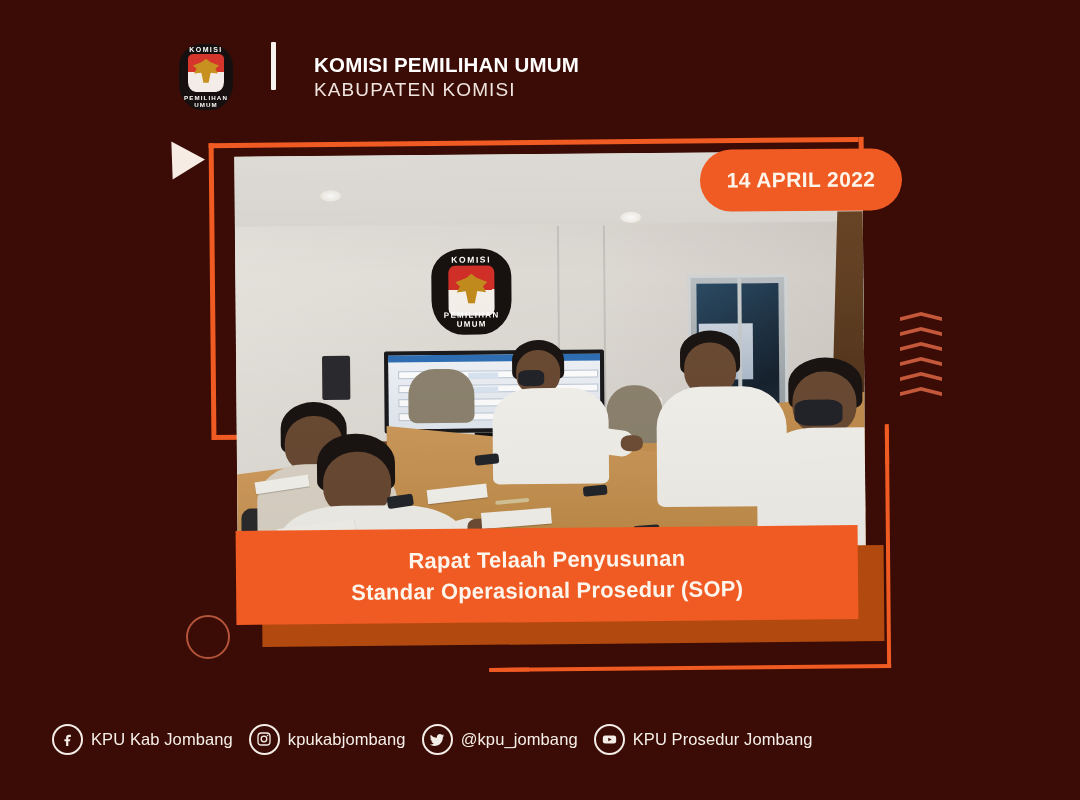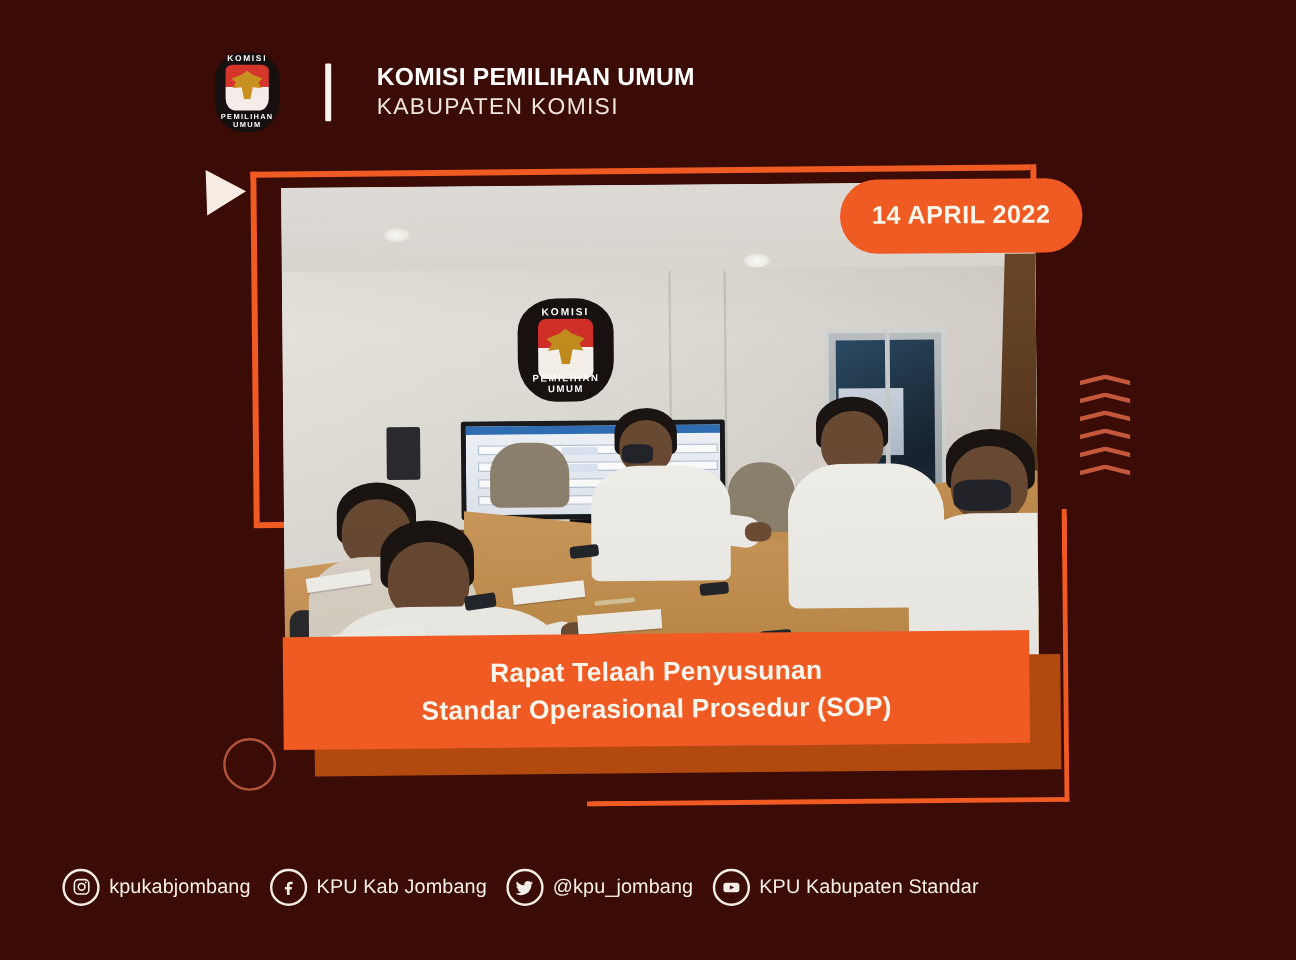--- a/index.html
+++ b/index.html
@@ -12,21 +12,21 @@
   #poster {
     position: relative;
     width: 1080px; height: 800px;
     background: #3a0c05;
     overflow: hidden;
   }
 
   
   .header {
     position: absolute; left: 175px; top: 42px;
-    display: flex; align-items: center; gap: 16px;
+    display: flex; gap: 16px;
   }
   .kpu-logo {
     position: relative;
     width: 62px; height: 70px;
     flex: 0 0 auto;
   }
   .kpu-logo .badge {
     position: absolute; left: 4px; top: 2px;
     width: 54px; height: 66px;
     background: #15100f;
@@ -546,52 +546,52 @@
   <div class="caption">
     <div class="line">Rapat Telaah Penyusunan</div>
     <div class="line">Standar Operasional Prosedur (SOP)</div>
   </div>
 
   <div class="footer">
 
 
     <div class="social">
       <span class="ico">
+        <svg width="17" height="17" viewBox="0 0 24 24" fill="#f4ece6">
+          <path d="M14.6 8.4h2.2V5.3h-2.7c-2.6 0-4.1 1.6-4.1 4.1v2.1H7.6v3.1H10V21h3.2v-6.4h2.4l.4-3.1h-2.8V9.6c0-.8.3-1.2 1.4-1.2z"></path>
+        </svg>
+      </span>
+      <span class="lbl">KPU Kab Jombang</span>
+    </div>
+
+    <div class="social">
+      <span class="ico">
         <svg width="16" height="16" viewBox="0 0 24 24" fill="none" stroke="#f4ece6" stroke-width="2">
           <rect x="3" y="3" width="18" height="18" rx="5"></rect>
           <circle cx="12" cy="12" r="4.2"></circle>
           <circle cx="17.3" cy="6.7" r="1.2" fill="#f4ece6" stroke="none"></circle>
         </svg>
       </span>
       <span class="lbl">kpukabjombang</span>
     </div>
 
     <div class="social">
       <span class="ico">
         <svg width="17" height="17" viewBox="0 0 24 24" fill="#f4ece6">
-          <path d="M14.6 8.4h2.2V5.3h-2.7c-2.6 0-4.1 1.6-4.1 4.1v2.1H7.6v3.1H10V21h3.2v-6.4h2.4l.4-3.1h-2.8V9.6c0-.8.3-1.2 1.4-1.2z"></path>
-        </svg>
-      </span>
-      <span class="lbl">KPU Kab Jombang</span>
-    </div>
-
-    <div class="social">
-      <span class="ico">
-        <svg width="17" height="17" viewBox="0 0 24 24" fill="#f4ece6">
           <path d="M21.5 6.3c-.7.3-1.5.5-2.3.6.8-.5 1.4-1.3 1.7-2.2-.8.5-1.6.8-2.5 1-.8-.8-1.9-1.3-3.1-1.3-2.3 0-4.2 1.9-4.2 4.2 0 .3 0 .7.1 1-3.5-.2-6.6-1.8-8.7-4.4-.4.6-.6 1.3-.6 2.1 0 1.5.7 2.7 1.9 3.5-.7 0-1.3-.2-1.9-.5v.1c0 2 1.4 3.7 3.3 4.1-.3.1-.7.1-1.1.1-.3 0-.5 0-.8-.1.5 1.7 2.1 2.9 3.9 2.9-1.4 1.1-3.2 1.8-5.2 1.8H1c1.9 1.2 4.1 1.9 6.5 1.9 7.8 0 12.1-6.5 12.1-12.1v-.6c.8-.6 1.5-1.3 2-2.1z"></path>
         </svg>
       </span>
       <span class="lbl">@kpu_jombang</span>
     </div>
 
     <div class="social">
       <span class="ico">
         <svg width="17" height="17" viewBox="0 0 24 24">
           <rect x="2.6" y="6.4" width="18.8" height="11.2" rx="3.2" fill="#f4ece6"></rect>
           <path d="M10.2 9.4l5 2.6-5 2.6z" fill="#3a0c05"></path>
         </svg>
       </span>
-      <span class="lbl">KPU Kabupaten Standar</span>
+      <span class="lbl">KPU Prosedur Jombang</span>
     </div>
 
   </div>
 
 </div>
 
 </body></html>

